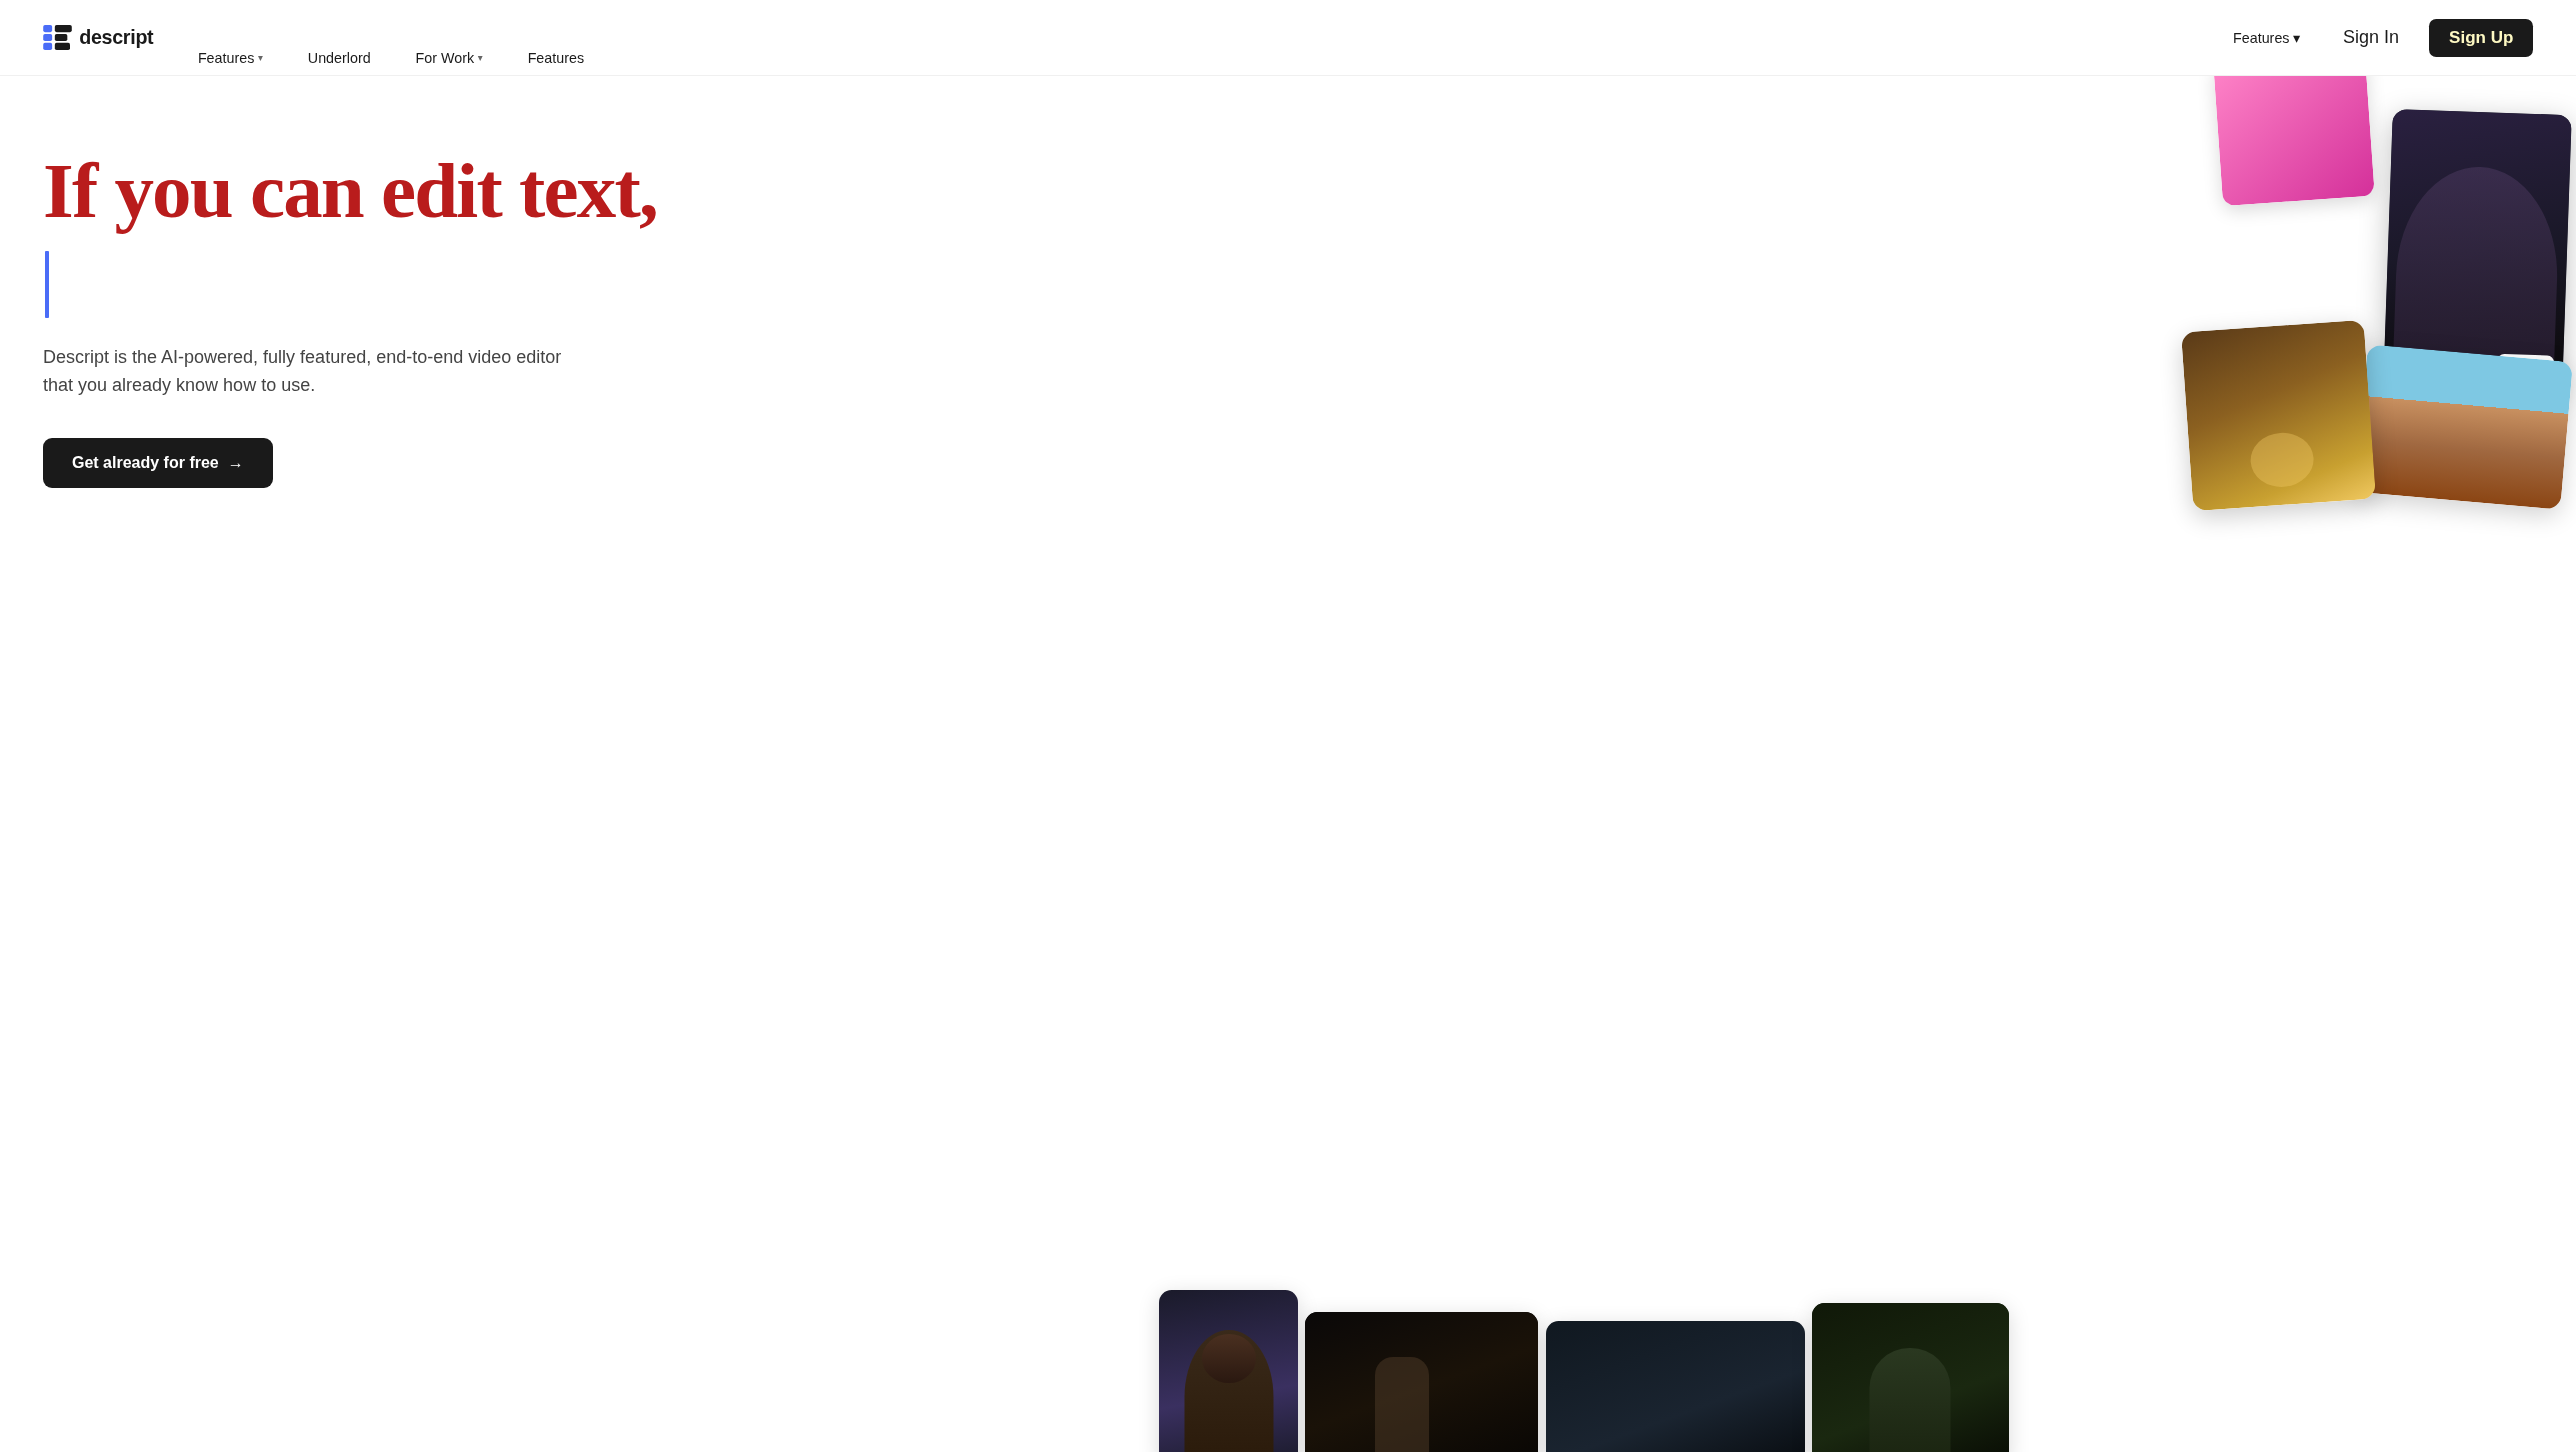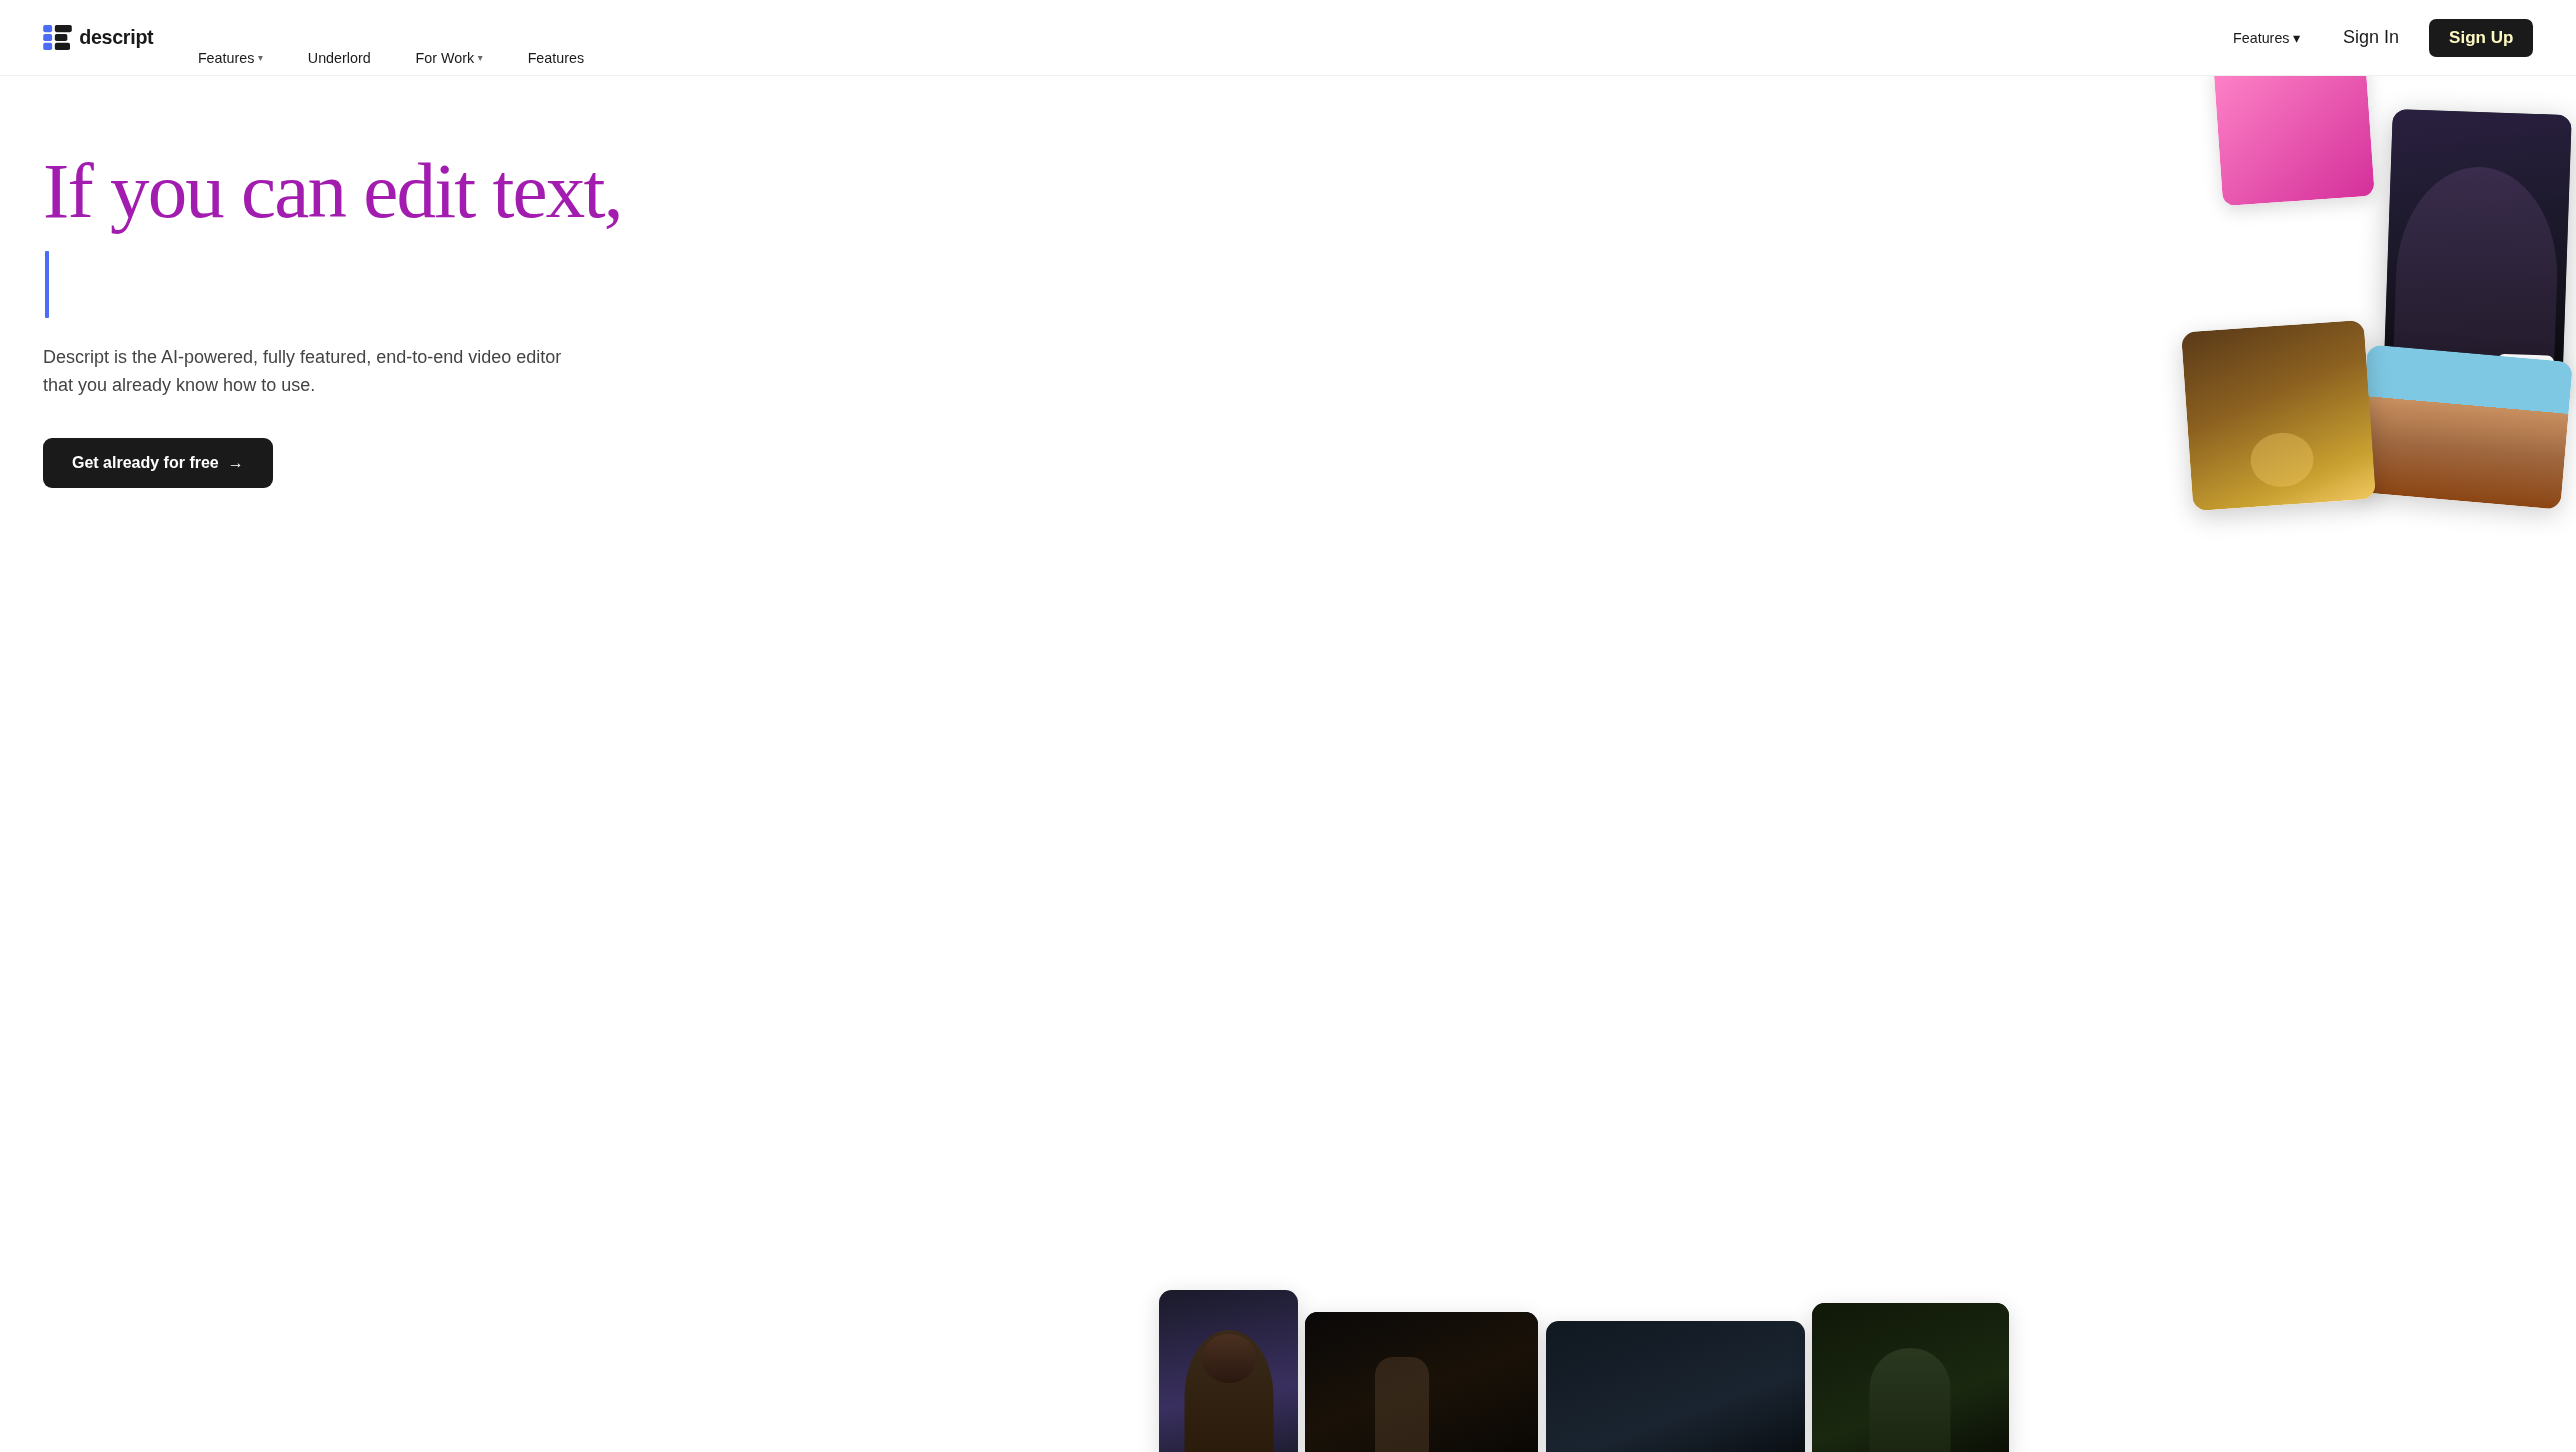--- a/index.html
+++ b/index.html
@@ -129,23 +129,23 @@
     }
 
     .hero-content {
       max-width: 859px;
       position: relative;
       z-index: 2;
     }
 
     .hero-headline {
       font-size: 79px;
-      font-weight: 400;
+      font-weight: 700;
       line-height: 1.08;
-      color: #a21caf;
+      color: #b91c1c;
       letter-spacing: -1.8px;
       font-family: Georgia, 'Times New Roman', serif;
       margin-bottom: 25px;
     }
 
     .cursor-line {
       display: inline-block;
       width: 4.5px;
       height: 0.85em;
       background: #4a6cf7;

